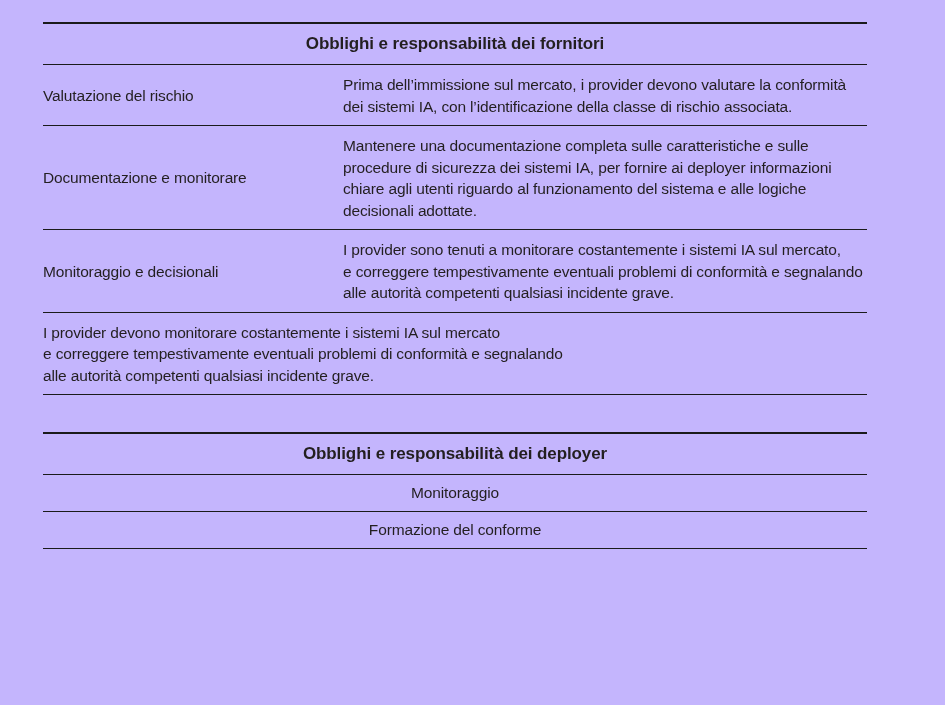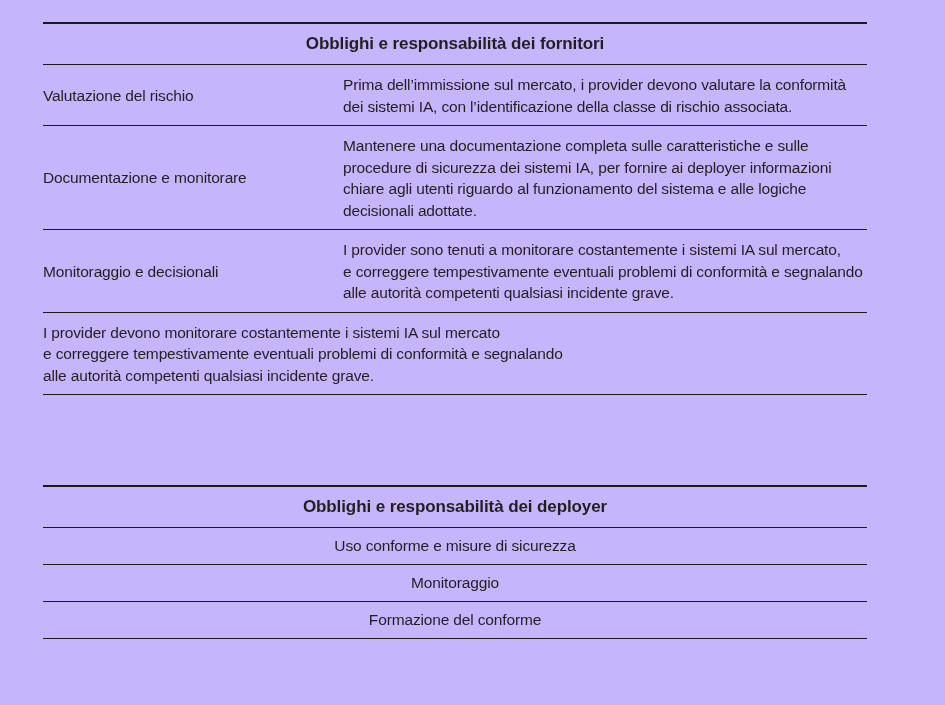--- a/index.html
+++ b/index.html
@@ -20,21 +20,21 @@
     inset: 0;
     background: #c4b5fd;
   }
   .tbl {
     position: absolute;
     left: 43px;
     width: 824px;
     border-top: 2.5px solid #1b1b1b;
   }
   .tbl-fornitori { top: 22px; }
-  .tbl-deployer  { top: 485px; }
+  .tbl-deployer  { top: 432px; }
 
   .title-row {
     height: 40px;
     display: flex;
     align-items: center;
     justify-content: center;
     border-bottom: 1.5px solid #1b1b1b;
   }
   .tbl-title {
     margin: 0;
@@ -112,18 +112,17 @@
 e correggere tempestivamente eventuali problemi di conformità e segnalando
 alle autorità competenti qualsiasi incidente grave.</div>
     </div>
   </section>
 
   <section class="tbl tbl-deployer">
     <div class="title-row">
       <h2 class="tbl-title">Obblighi e responsabilità dei deployer</h2>
     </div>
 
-    <div class="srow">Uso conforme e misure di sicurezza</div>
     <div class="srow">Monitoraggio</div>
     <div class="srow">Formazione del conforme</div>
   </section>
 
 </div>
 
 </body></html>

